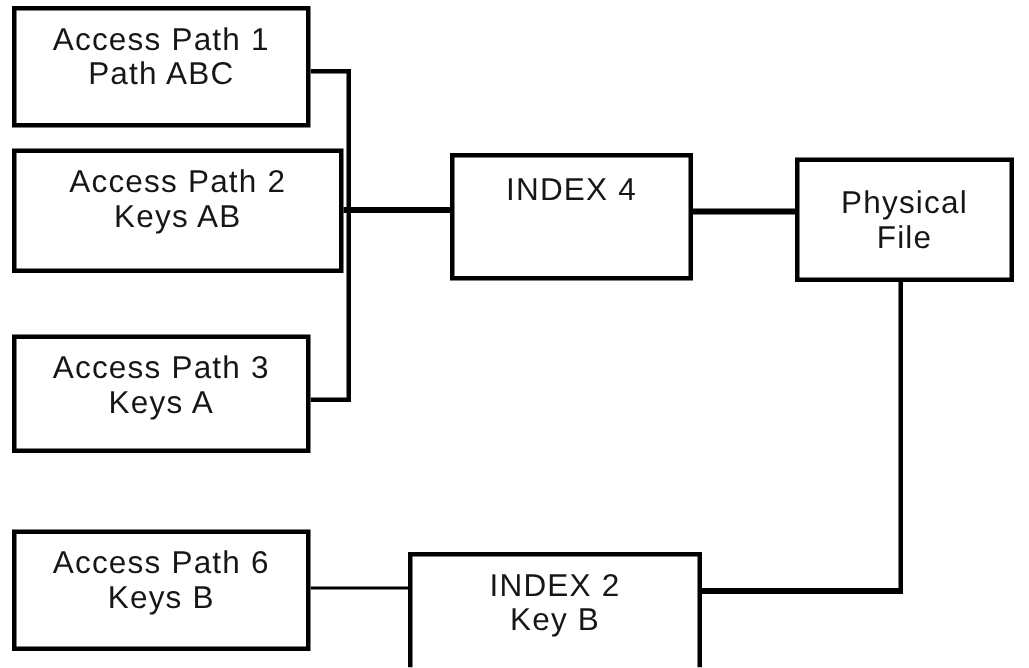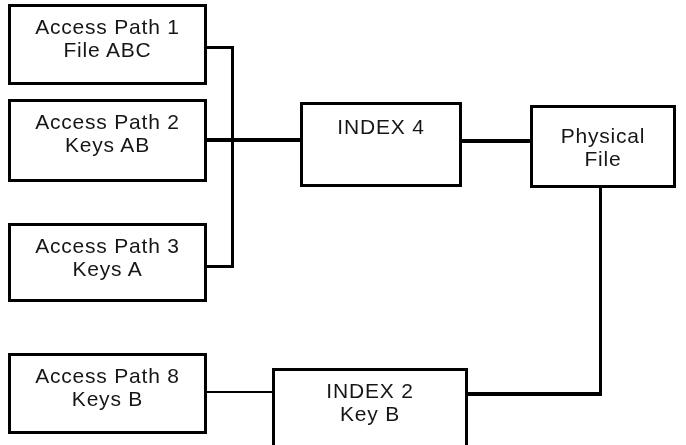--- a/index.html
+++ b/index.html
@@ -26,21 +26,21 @@
     line-height: 23px;
     letter-spacing: 0.8px;
     padding-top: 8px;
   }
   .conn {
     position: absolute;
     background: #000000;
   }
   
   #b-ap1 { left: 8px;   top: 4px;   width: 199px; height: 81px; }
-  #b-ap2 { left: 8px;   top: 99px;  width: 199px; height: 83px; }
+  #b-ap2 { left: 8px;   top: 99px;  width: 221px; height: 83px; }
   #b-ap3 { left: 8px;   top: 223px; width: 199px; height: 79px; }
   #b-ap4 { left: 8px;   top: 353px; width: 199px; height: 81px; }
   #b-ix1 { left: 300px; top: 102px; width: 162px; height: 85px; padding-top: 10px; }
   #b-ix2 { left: 272px; top: 368px; width: 196px; height: 85px; padding-top: 8px; }
   #b-pf  { left: 530px; top: 105px; width: 146px; height: 83px; padding-top: 16px; }
   
   #c-ap1-trunk   { left: 207px; top: 46px;  width: 27px;  height: 3px; }
   #c-trunk       { left: 231px; top: 46px;  width: 3px;   height: 222px; }
   #c-ap3-trunk   { left: 207px; top: 265px; width: 27px;  height: 3px; }
   #c-ap2-ix1     { left: 207px; top: 138px; width: 93px;  height: 4px; }
@@ -58,35 +58,35 @@
   <div class="conn" id="c-trunk"></div>
   <div class="conn" id="c-ap3-trunk"></div>
   <div class="conn" id="c-ap2-ix1"></div>
   <div class="conn" id="c-ix1-pf"></div>
   <div class="conn" id="c-pf-down"></div>
   <div class="conn" id="c-ix2-right"></div>
   <div class="conn" id="c-ap4-ix2"></div>
 
   <div class="box" id="b-ap1">
     <div>Access Path 1</div>
-    <div>File ABC</div>
+    <div>Path ABC</div>
   </div>
 
   <div class="box" id="b-ap2">
     <div>Access Path 2</div>
     <div>Keys AB</div>
   </div>
 
   <div class="box" id="b-ap3">
     <div>Access Path 3</div>
     <div>Keys A</div>
   </div>
 
   <div class="box" id="b-ap4">
-    <div>Access Path 8</div>
+    <div>Access Path 6</div>
     <div>Keys B</div>
   </div>
 
   <div class="box" id="b-ix1">
     <div>INDEX 4</div>
   </div>
 
   <div class="box" id="b-ix2">
     <div>INDEX 2</div>
     <div>Key B</div>

